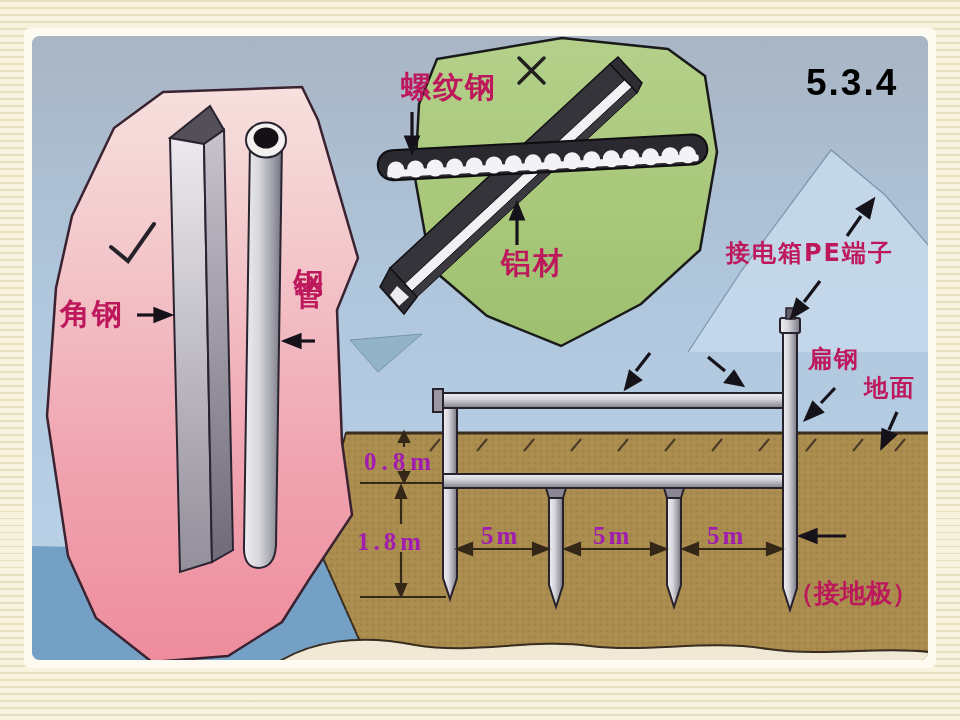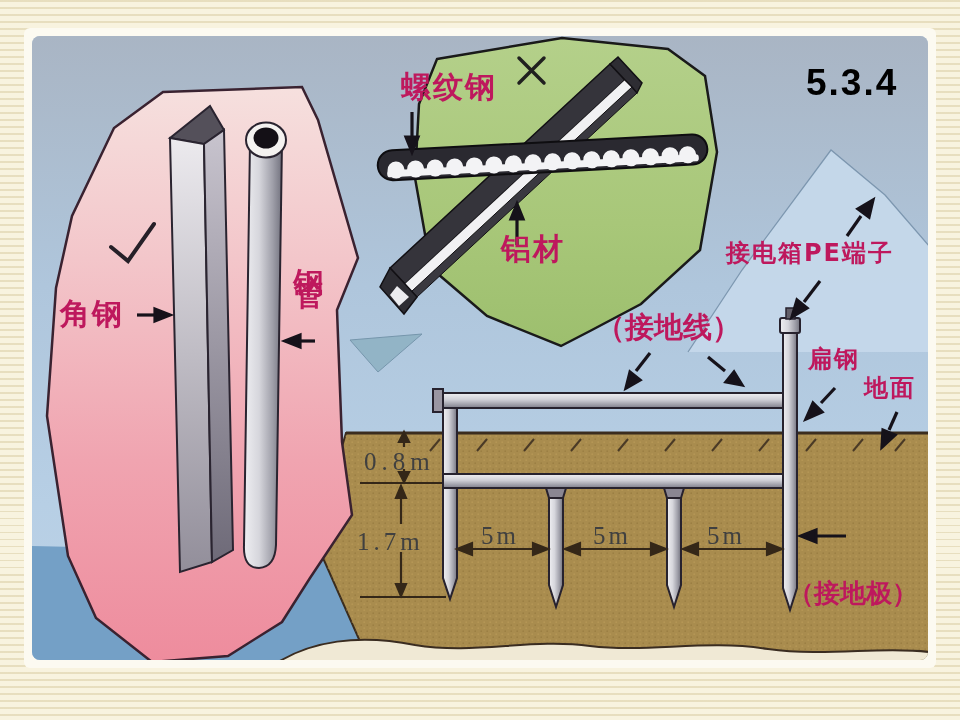--- a/index.html
+++ b/index.html
@@ -23,22 +23,22 @@
   .lbl {
     position:absolute; white-space:nowrap; font-weight:bold;
     color:#be185d; line-height:1.05; letter-spacing:2px;
   }
   .lbl-big   { font-size:30px; }
   .lbl-mid   { font-size:24px; }
   .lbl-gw    { font-size:29px; }
   .lbl-elec  { font-size:26px; letter-spacing:1px; }
   .lbl-vert  { writing-mode:vertical-rl; text-orientation:upright; letter-spacing:12px; }
   .dim {
-    position:absolute; white-space:nowrap; font-weight:normal;
-    font-family:"Liberation Serif", serif; color:#404040; font-size:25px;
+    position:absolute; white-space:nowrap; font-weight:bold;
+    font-family:"Liberation Serif", serif; color:#a21caf; font-size:25px;
   }
   .num {
     position:absolute; white-space:nowrap; font-weight:bold;
     font-family:"Liberation Sans", sans-serif; font-size:37px;
     color:#000000; letter-spacing:2px;
   }
 </style>
 </head>
 <body>
 
@@ -254,29 +254,28 @@
       <g stroke="#16121A" stroke-width="3.2" fill="#16121A">
         <line x1="517" y1="245" x2="517" y2="218"></line>
           <path d="M517,204 L511,219 L523,219 Z"></path>
       </g>
     </g>
   </svg>
 
   <div class="num" style="left:774px; top:26px;">5.3.4</div>
 
   <div class="lbl lbl-big" style="left:369px; top:35px;">螺纹钢</div>
-  <div class="lbl lbl-big" style="left:469px; top:197px;">铝材</div>
+  <div class="lbl lbl-big" style="left:469px; top:211px;">铝材</div>
 
   <div class="lbl lbl-big" style="left:28px; top:262px;">角钢</div>
   <div class="lbl lbl-big lbl-vert" style="left:261px; top:208px;">钢管</div>
 
   <div class="lbl lbl-mid" style="left:694px; top:205px;">接电箱PE端子</div>
-  <div class="lbl lbl-gw" style="left:564px; top:276px; letter-spacing:0;">（接地线）</div>
   <div class="lbl lbl-mid" style="left:776px; top:311px;">扁钢</div>
   <div class="lbl lbl-mid" style="left:832px; top:340px;">地面</div>
   <div class="lbl lbl-elec" style="left:756px; top:544px; letter-spacing:0;">（接地极）</div>
 
   <div class="dim" style="left:332px; top:412px; letter-spacing:5px;">0.8m</div>
-  <div class="dim" style="left:325px; top:492px; letter-spacing:4px;">1.7m</div>
+  <div class="dim" style="left:325px; top:492px; letter-spacing:4px;">1.8m</div>
   <div class="dim" style="left:449px; top:486px; letter-spacing:3px;">5m</div>
   <div class="dim" style="left:561px; top:486px; letter-spacing:3px;">5m</div>
   <div class="dim" style="left:675px; top:486px; letter-spacing:3px;">5m</div>
 </div>
 
 </body></html>

